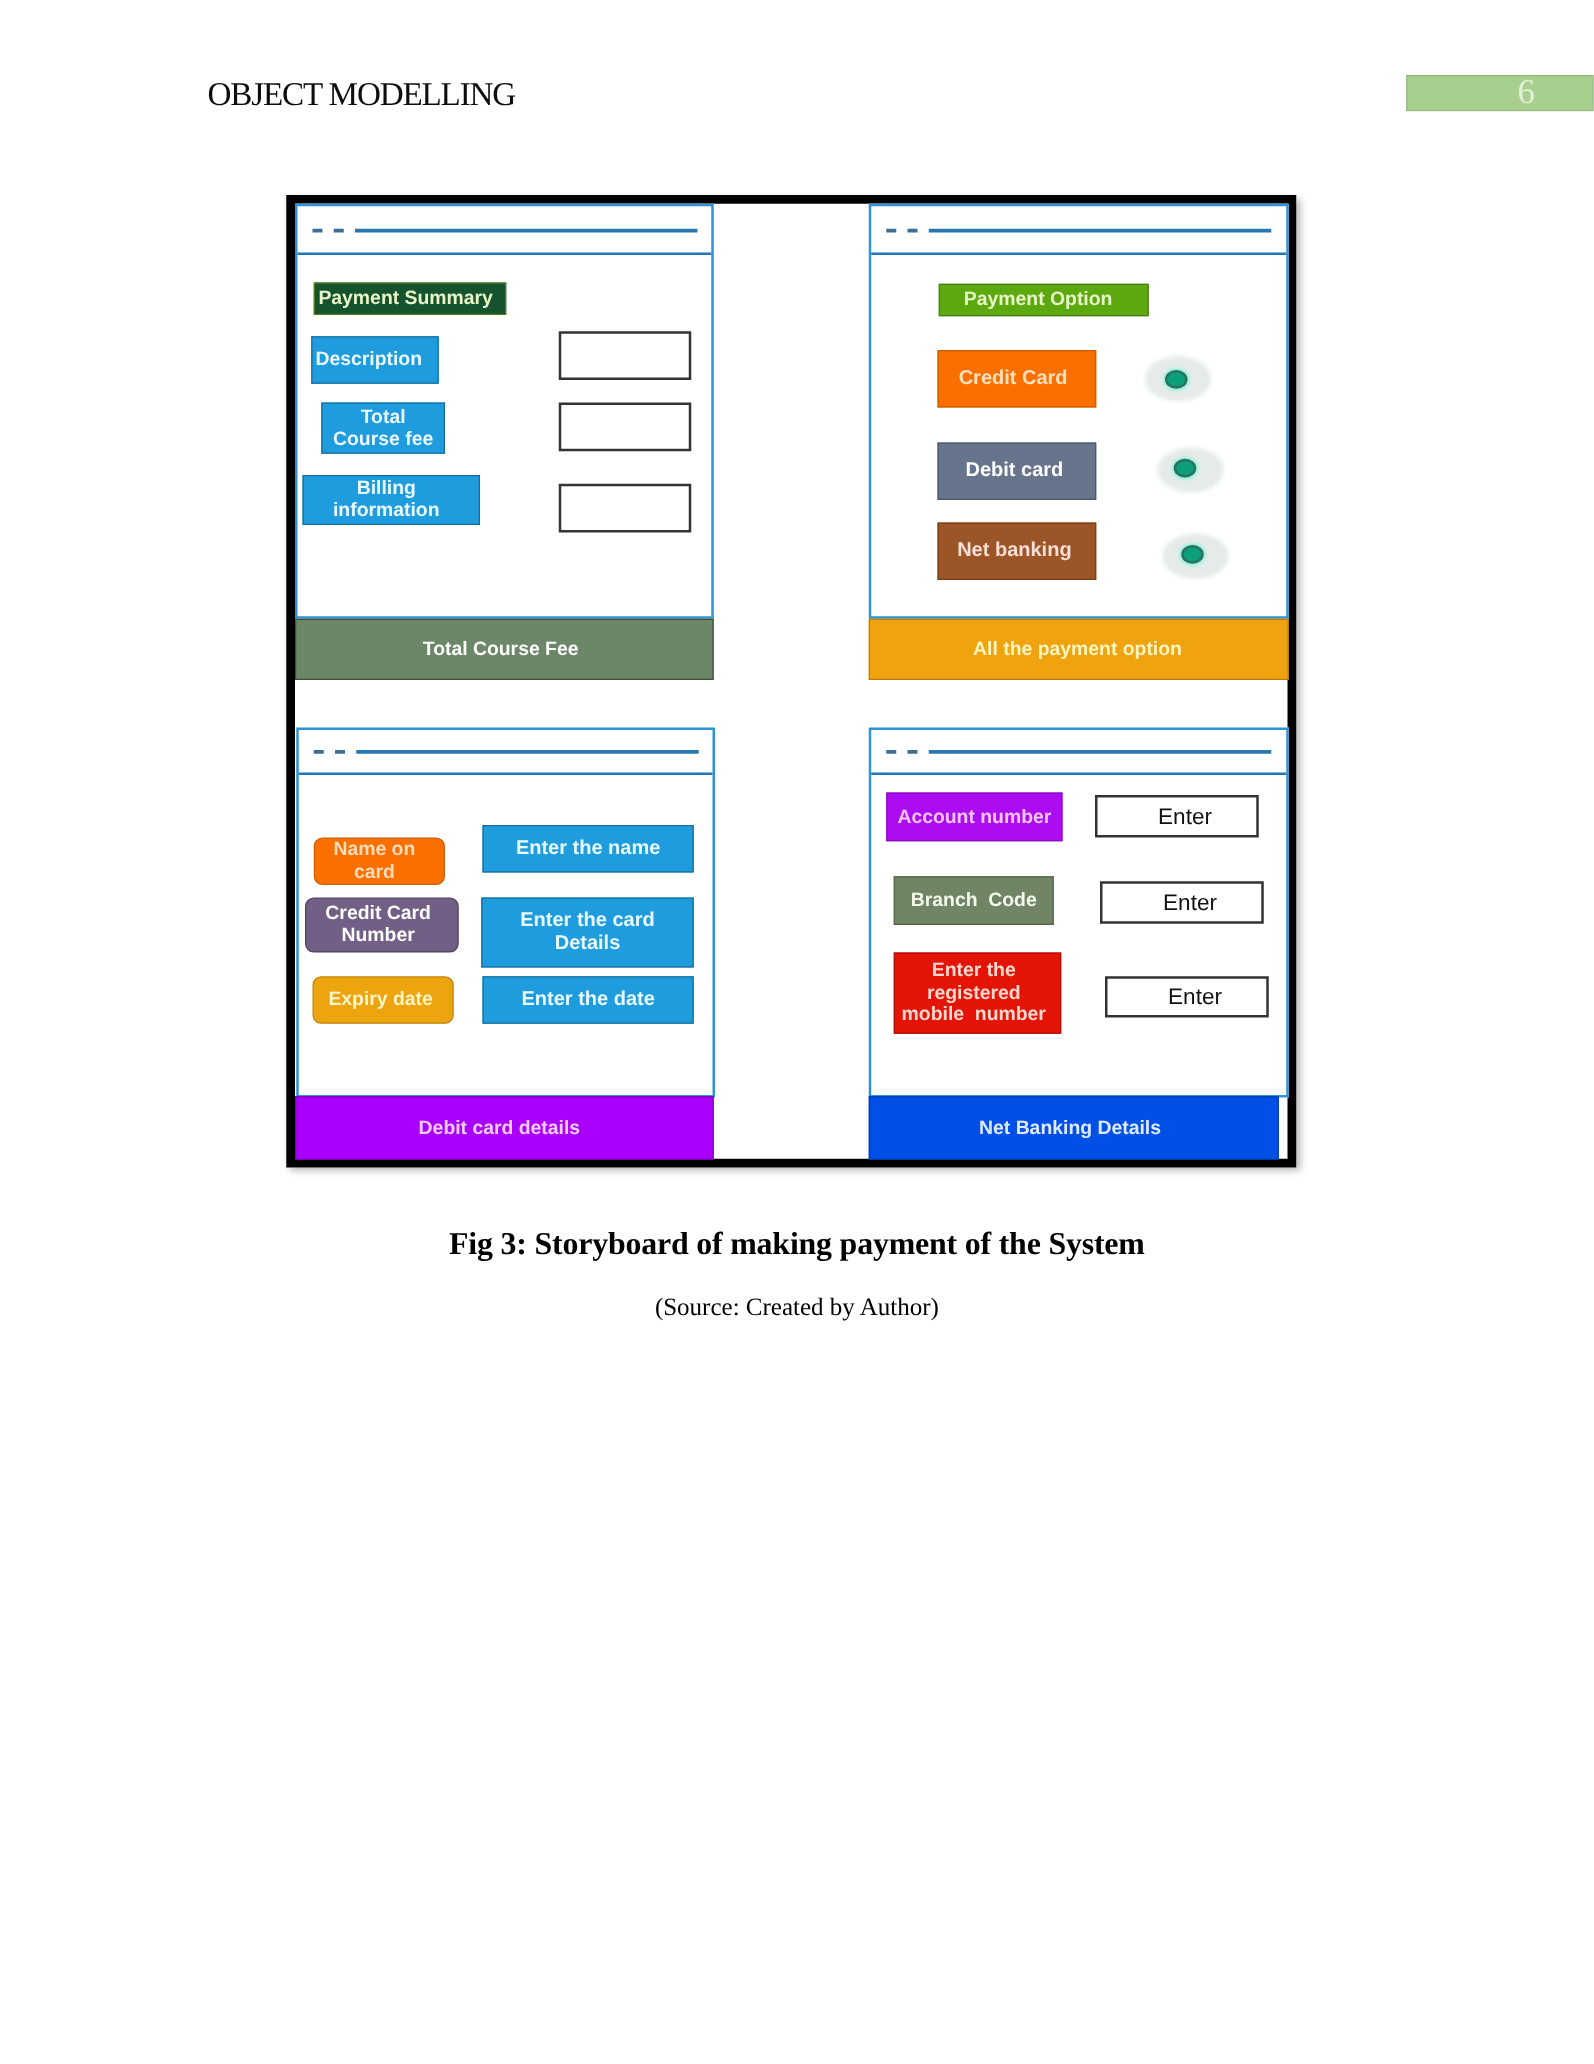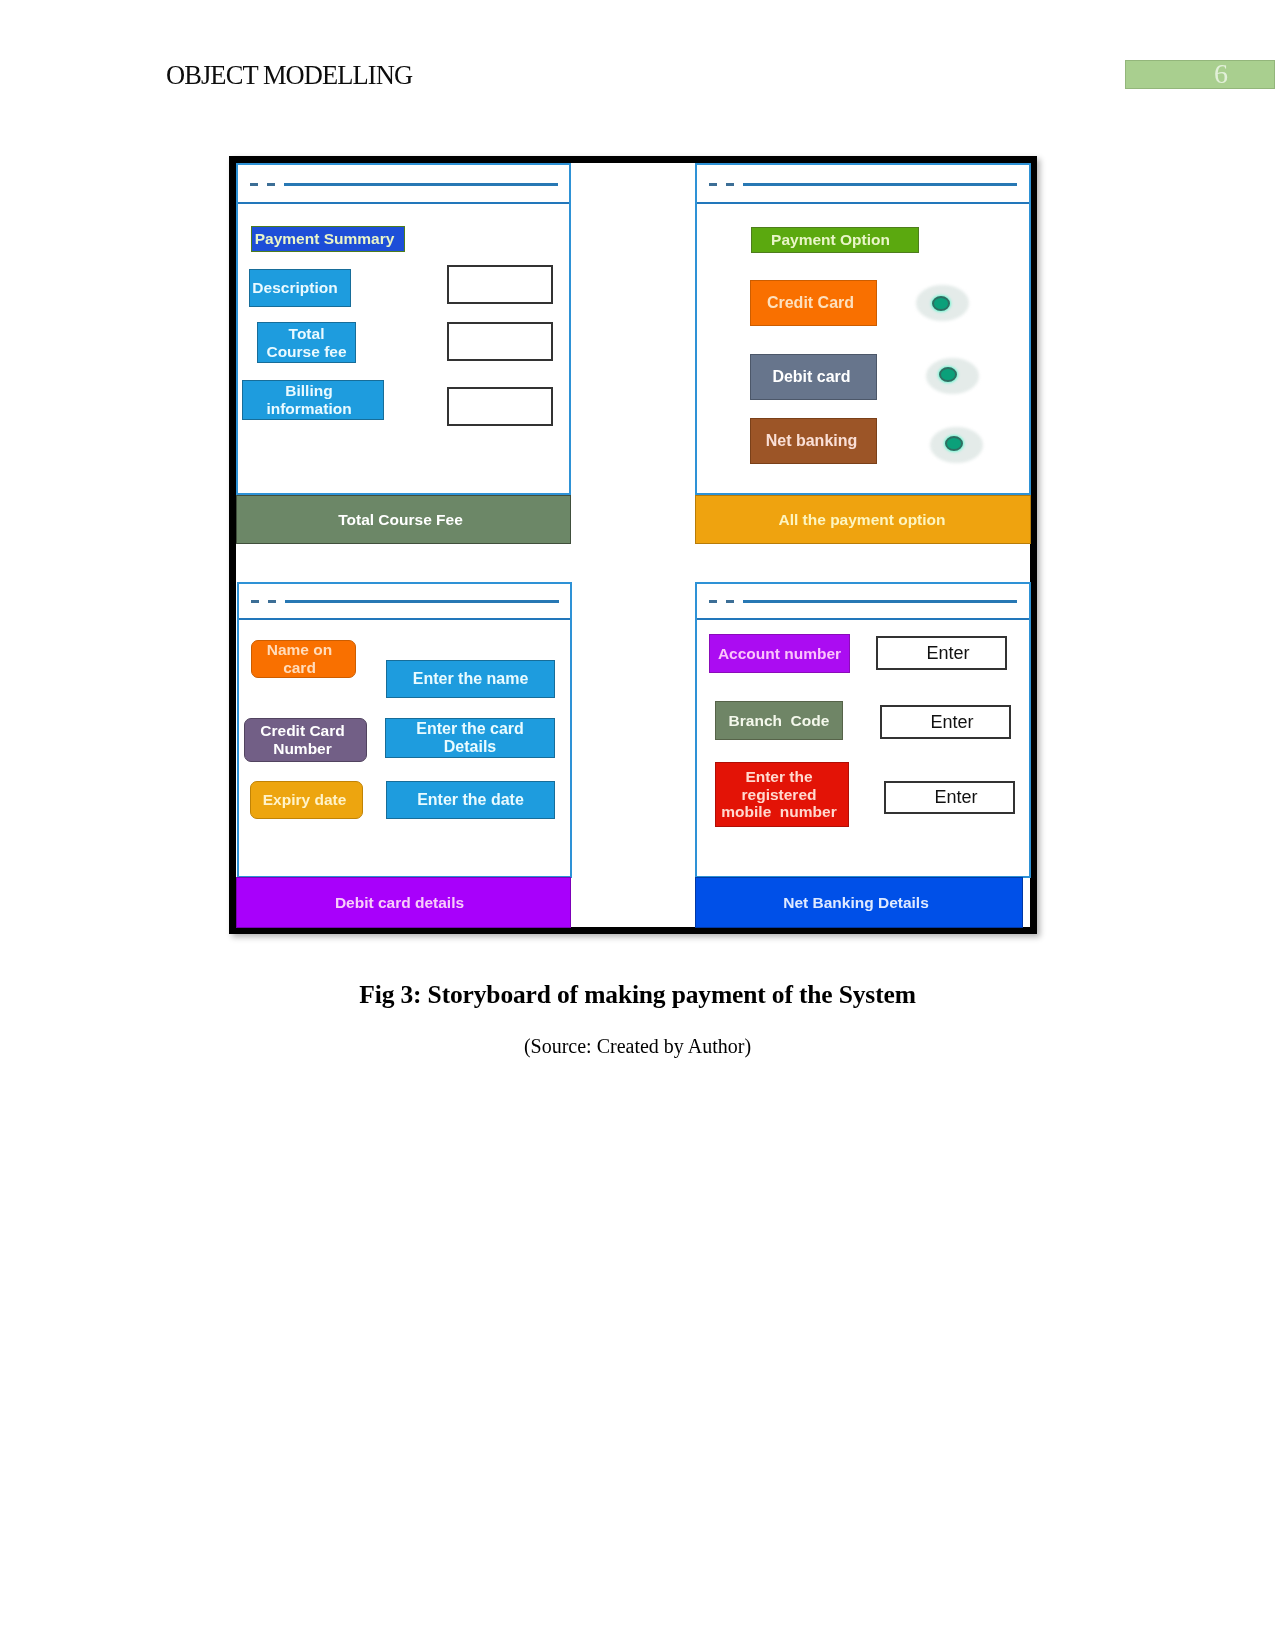--- a/index.html
+++ b/index.html
@@ -78,21 +78,21 @@
   .g-r2>span{left:-3px;}
   .g-r3>span{left:-2px;}
   .n-r3>span{left:-3px;}
   .footer>span{position:relative;}
   .f1>span{left:-3px;}
   .f2>span{left:-1px;}
   .f3>span{left:-4px;}
   .f4>span{left:-3px;}
 
   
-  .b-title{left:14.5px;top:63px;width:154px;height:26px;background:#1d4ed8;color:#e9f5c8;font-size:15.5px;
+  .b-title{left:14.5px;top:63px;width:154px;height:26px;background:#14532d;color:#e9f5c8;font-size:15.5px;
            border:1px solid #4e7d1d;}
   .b-r1{border:1px solid #176d99;left:13px;top:106px;width:102px;height:38px;background:#1e9cde;color:#eafaff;font-size:15.5px;}
   .b-r2{border:1px solid #176d99;left:21px;top:159px;width:99px;height:41px;background:#1e9cde;color:#eafaff;font-size:15.5px;}
   .b-r3{border:1px solid #176d99;left:6px;top:217px;width:142px;height:40px;background:#1e9cde;color:#eafaff;font-size:15.5px;}
   .i-1{left:211px;top:102px;width:106px;height:39px;}
   .i-2{left:211px;top:159px;width:106px;height:39px;}
   .i-3{left:211px;top:224px;width:106px;height:39px;}
 
   
   .c-title{left:514.5px;top:63.5px;width:168px;height:26px;background:#5ba90f;color:#e9f5c8;font-size:15.5px;
@@ -104,29 +104,29 @@
   .c-r3{left:514px;top:255px;width:127px;height:46px;background:#9c5527;color:#fadfd6;font-size:16px;
         border:1px solid #7a4019;}
   .e1{left:680px;top:122px;}
   .e2{left:690px;top:195px;}
   .e3{left:694px;top:264px;}
   .dot1{left:696px;top:133px;}
   .dot2{left:703px;top:204px;}
   .dot3{left:709px;top:273px;}
 
   
-  .g-r1{left:15px;top:477px;width:105px;height:38px;background:#f97000;color:#ffdcbb;font-size:15.5px;
+  .g-r1{left:15px;top:507px;width:105px;height:38px;background:#f97000;color:#ffdcbb;font-size:15.5px;
         border-radius:7px;border:1px solid #cc5d00;}
   .g-r2{left:8px;top:555px;width:123px;height:44px;background:#725f86;color:#ffffff;font-size:15.5px;
         border-radius:7px;border:1px solid #51435f;}
   .g-r3{left:14px;top:618px;width:113px;height:38px;background:#eda50f;color:#fff3c9;font-size:15.5px;
         border-radius:7px;border:1px solid #c08306;}
   .g-a1{left:150px;top:497px;width:169px;height:38px;background:#1e9cde;color:#e9fbff;font-size:16px;
         border:1px solid #176d99;}
-  .g-a2{left:149px;top:555px;width:170px;height:40px;background:#1e9cde;color:#e9fbff;font-size:16px;
+  .g-a2{left:149px;top:555px;width:170px;height:56px;background:#1e9cde;color:#e9fbff;font-size:16px;
         border:1px solid #176d99;}
   .g-a3{left:150px;top:618px;width:169px;height:38px;background:#1e9cde;color:#e9fbff;font-size:16px;
         border:1px solid #176d99;}
 
   
   .n-r1{left:473px;top:471px;width:141px;height:39px;background:#ab0cf2;color:#fbc4fb;font-size:15.5px;
         border:1px solid #8b0cb9;}
   .n-r2{left:479px;top:538px;width:128px;height:39px;background:#6f8566;color:#f4f8ec;font-size:15.5px;
         border:1px solid #566349;}
   .n-r3{left:479px;top:599px;width:134px;height:65px;background:#e31306;color:#ffd9cf;font-size:15.5px;

